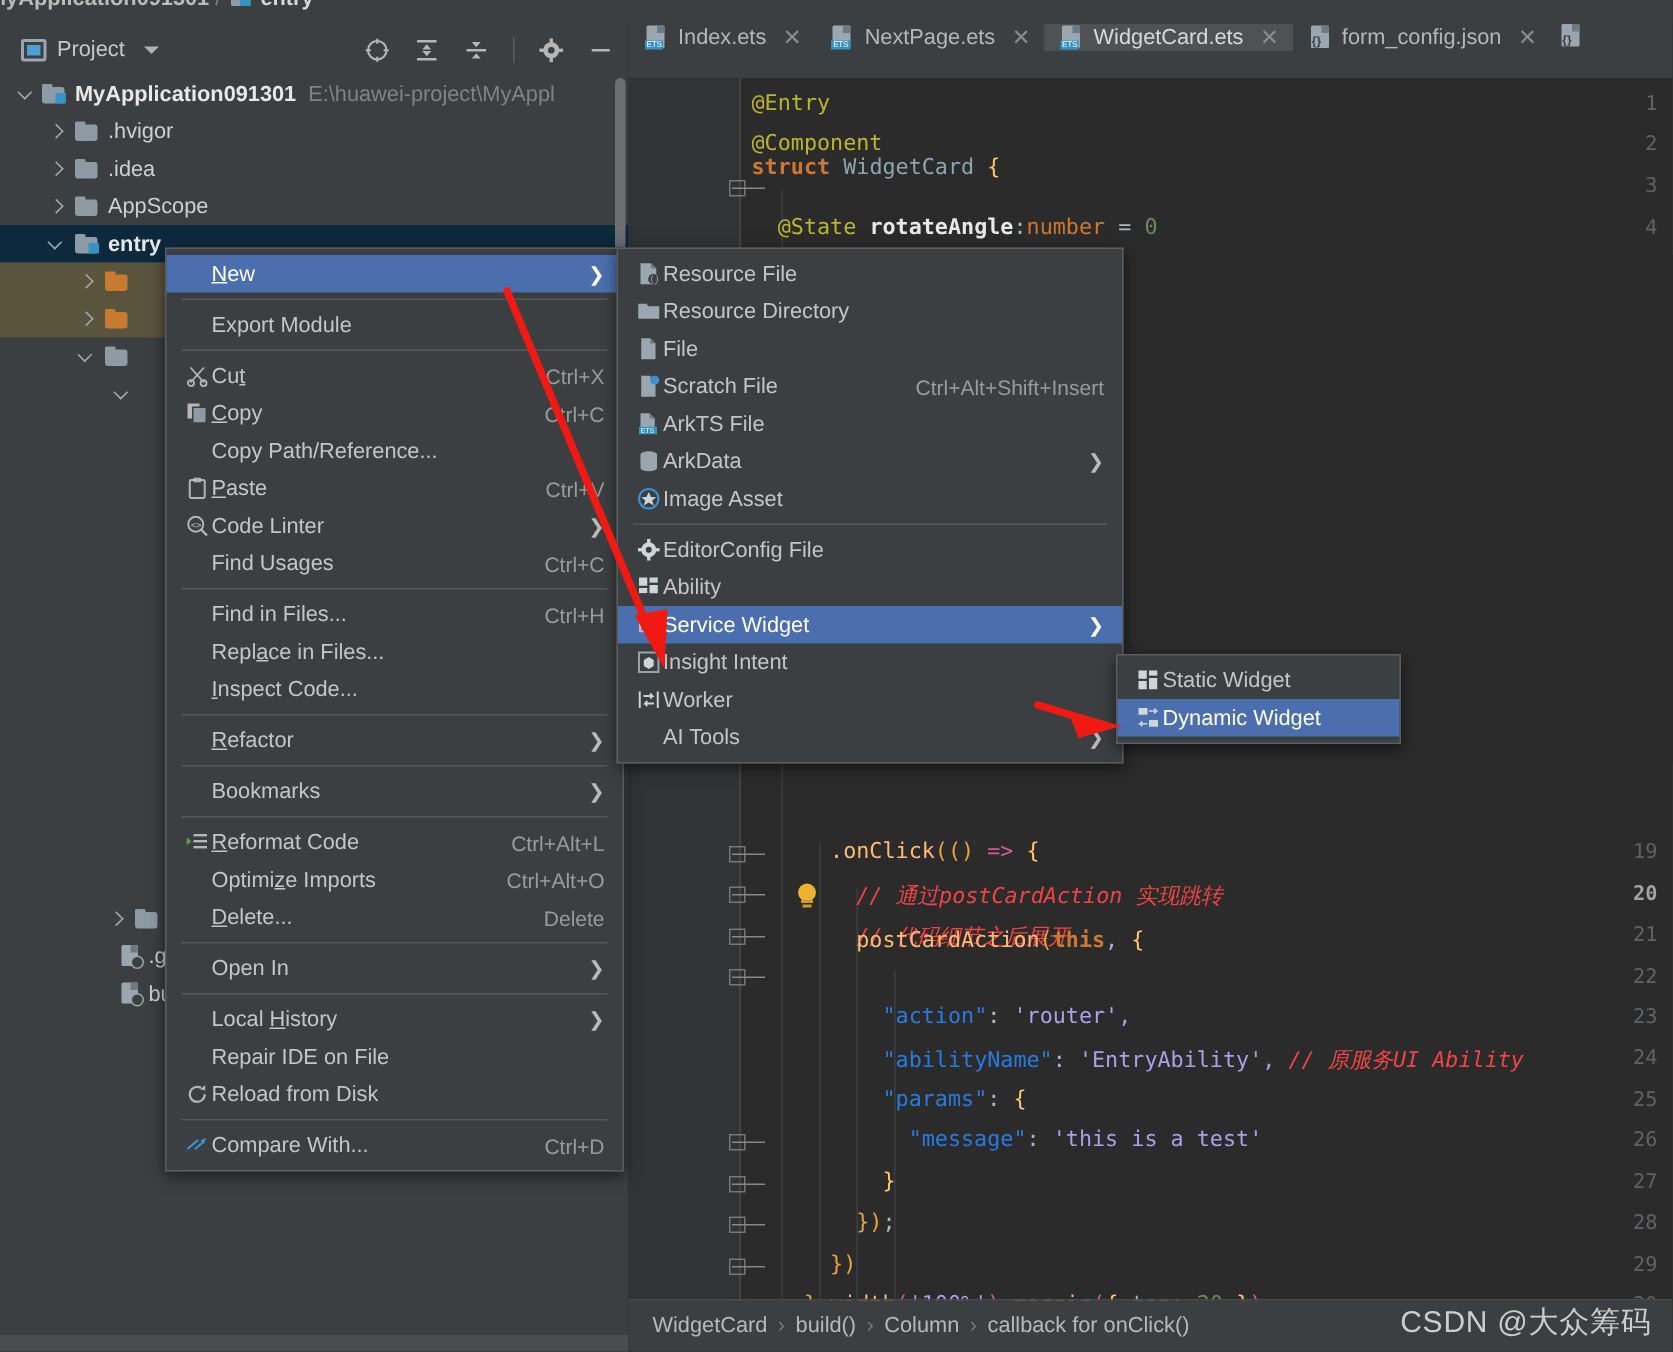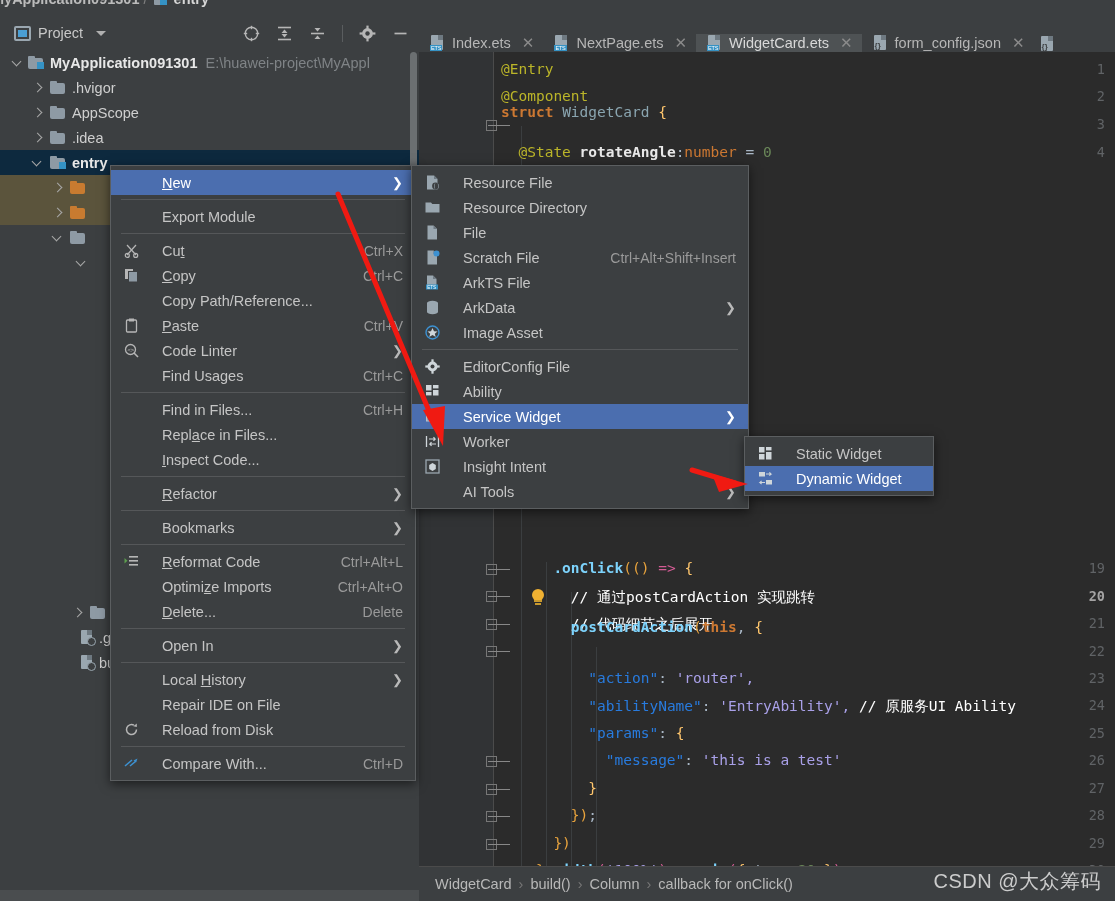--- a/index.html
+++ b/index.html
@@ -91,21 +91,21 @@
     position:absolute; left:0; bottom:0; width:419px; height:11px; background:#4a4d4f;
   }
 
   
   .editor{
     position:absolute; left:419px; top:16px; width:696px; height:885px;
     background:#2b2b2b;
   }
   .tabbar{
     position:absolute; left:0; top:0; width:696px; height:36px;
-    background:#3c3f41; display:flex; align-items:flex-end; overflow:hidden;
+    background:#3c3f41; display:flex; align-items:flex-start; overflow:hidden;
   }
   .tab{
     display:flex; align-items:center; gap:7px; padding:0 9px 0 11px;
     font-size:14.5px; color:#b6b6b6; cursor:pointer; white-space:nowrap;
   }
   .tab.active{ background:#4e5254; color:#d8d8d8; }
   .tab .x{ color:#8b8b8b; font-size:15px; margin-left:4px; }
   .ets-ico{ width:15px;height:16px;position:relative;flex:0 0 auto;}
   .ets-ico .pg{position:absolute;left:1px;top:0;width:12px;height:15px;background:#9aa7b0;border-radius:1px;}
   .ets-ico .fold{position:absolute;left:8px;top:0;width:5px;height:5px;background:#6e7981;}
@@ -126,22 +126,22 @@
   .vline{ position:absolute; left:74px; top:0; width:1px; height:815px; background:#4b4b4b;}
   .fold{ position:absolute; left:67px; width:11px; height:11px; }
   .fold .sq{ position:absolute; inset:0; border:1px solid #777; }
   .fold .mi{ position:absolute; left:2px; top:5px; width:7px;height:1px;background:#888;}
   .bulb{ position:absolute; left:112px; width:14px;height:16px;}
   .bulb .g{position:absolute;left:1px;top:0;width:12px;height:12px;border-radius:50%;background:#f0b132;}
   .bulb .s{position:absolute;left:3px;top:11px;width:8px;height:2px;background:#c99a2e;}
   .bulb .s2{position:absolute;left:4px;top:14px;width:6px;height:2px;background:#c99a2e;}
   .cline{ position:absolute; left:82px; white-space:pre; }
   .indentguide{ position:absolute; width:1px; background:#3b3e40;} .kwb{color:#cc7832;font-weight:700;}
-  .anno{color:#bbb529;} .str2{color:#a9a0e8;} .com{color:#ffffff;}
-  .brace{color:#ffc66d;} .brace2{color:#e8a33d;} .cy{color:#7dd3fc;font-weight:bold;}
+  .anno{color:#bbb529;} .str2{color:#a9a0e8;} .com{color:#ef4444;font-style:italic;}
+  .brace{color:#ffc66d;} .brace2{color:#e8a33d;} .cy{color:#fdba74;}
   .pk{color:#d45c95;} .gr{color:#6a8759;} .wh{color:#a9b7c6;}
   .ty3{color:#287bde;}
 
   .breadcrumbbar{
     position:absolute; left:0; bottom:0; width:696px; height:34px; background:#3c3f41;
     display:flex; align-items:center; gap:7px; padding-left:16px;
     font-family:"Liberation Sans",sans-serif; font-size:14.5px; color:#b8b8b8;
   }
   .breadcrumbbar .sp{ color:#777; }
   .topline{ position:absolute; left:0; bottom:34px; width:696px; height:1px; background:#4b4b4b;}
@@ -151,21 +151,21 @@
   }
 
   
   .menu{
     position:absolute; background:#3c3f41; border:1px solid #5b5e60;
     box-shadow:0 3px 10px rgba(0,0,0,.55); padding:4px 0; z-index:40;
     font-family:"Liberation Sans", sans-serif; font-size:14.5px;
   }
   .mi{
     position:relative; display:flex; align-items:center; height:25px;
-    padding:0 12px 0 10px; color:#c5c5c5; white-space:nowrap; cursor:pointer;gap:21px;
+    padding:0 12px 0 10px; color:#c5c5c5; white-space:nowrap; cursor:pointer;
   }
   .mi.hl{ background:#4b6eaf; color:#ffffff; }
   .mi .ic{ width:20px; flex:0 0 auto; display:flex; align-items:center; justify-content:center;}
   .mi .lb{ flex:1 1 auto; }
   .mi .lb u{ text-decoration:underline; }
   .mi .sc{ color:#9a9a9a; margin-left:26px; font-size:14px; }
   .mi .ar{ margin-left:22px; color:#b9b9b9; font-size:13px; }
   .mi.hl .ar{ color:#fff; }
   .msep{ height:1px; background:#555759; margin:4px 10px; }
 
@@ -262,30 +262,30 @@
           </span>
         <span class="tlabel">.hvigor</span>
       </div>
 
       <div class="trow" style="padding-left:32px;">
         <span class="arrow"></span>
         <span class="fld" style="margin:0 6px 0 8px;">
             <span class="t"></span>
             <span class="b"></span>
           </span>
-        <span class="tlabel">AppScope</span>
+        <span class="tlabel">.idea</span>
       </div>
 
       <div class="trow" style="padding-left:32px;">
         <span class="arrow"></span>
         <span class="fld" style="margin:0 6px 0 8px;">
             <span class="t"></span>
             <span class="b"></span>
           </span>
-        <span class="tlabel">.idea</span>
+        <span class="tlabel">AppScope</span>
       </div>
 
       <div class="trow sel" style="padding-left:32px;">
         <span class="arrow open"></span>
         <span class="fld" style="margin:0 6px 0 8px;">
             <span class="t"></span>
             <span class="b"></span>
             <span class="mod"></span>
           </span>
         <span class="tlabel bold">entry</span>
@@ -784,38 +784,38 @@
             <rect x="3" y="2" width="8" height="9" fill="#a4adb4" stroke="#4b6eaf" stroke-width="0.8"></rect>
             <rect x="5" y="0.8" width="8" height="9" fill="#8e9aa4" stroke="#4b6eaf" stroke-width="0.8"></rect>
           </svg>
       </span>
       <span class="lb">Service Widget</span>
       <span class="ar">❯</span>
     </div>
     <div class="mi">
       <span class="ic">
         <svg width="15" height="15" viewBox="0 0 15 15">
+            <rect x="1" y="1" width="13" height="13" fill="none" stroke="#9aa7b0" stroke-width="1.3"></rect>
+            <path d="M7.5 4 L10.8 6 V10 L7.5 12 L4.2 10 V6 Z" fill="#cfd6da"></path>
+          </svg>
+      </span>
+      <span class="lb">Insight Intent</span>
+    </div>
+    <div class="mi">
+      <span class="ic">
+        <svg width="15" height="15" viewBox="0 0 15 15">
             <g stroke="#cfd6da" stroke-width="1.3" fill="none">
               <line x1="1.5" y1="2" x2="1.5" y2="13"></line>
               <line x1="13.5" y1="2" x2="13.5" y2="13"></line>
             </g>
             <path d="M4 5 h6 l-1.5 -1.8 M10 5 l-1.5 1.8" stroke="#cfd6da" stroke-width="1.2" fill="none"></path>
             <path d="M11 10 h-6 l1.5 -1.8 M5 10 l1.5 1.8" stroke="#cfd6da" stroke-width="1.2" fill="none"></path>
           </svg>
       </span>
       <span class="lb">Worker</span>
-    </div>
-    <div class="mi">
-      <span class="ic">
-        <svg width="15" height="15" viewBox="0 0 15 15">
-            <rect x="1" y="1" width="13" height="13" fill="none" stroke="#9aa7b0" stroke-width="1.3"></rect>
-            <path d="M7.5 4 L10.8 6 V10 L7.5 12 L4.2 10 V6 Z" fill="#cfd6da"></path>
-          </svg>
-      </span>
-      <span class="lb">Insight Intent</span>
     </div>
     <div class="mi">
       <span class="ic"></span>
       <span class="lb">AI Tools</span>
       <span class="ar">❯</span>
     </div>
   </div>
 
   <div class="menu" style="left:744px; top:436px; width:190px;">
     <div class="mi">

